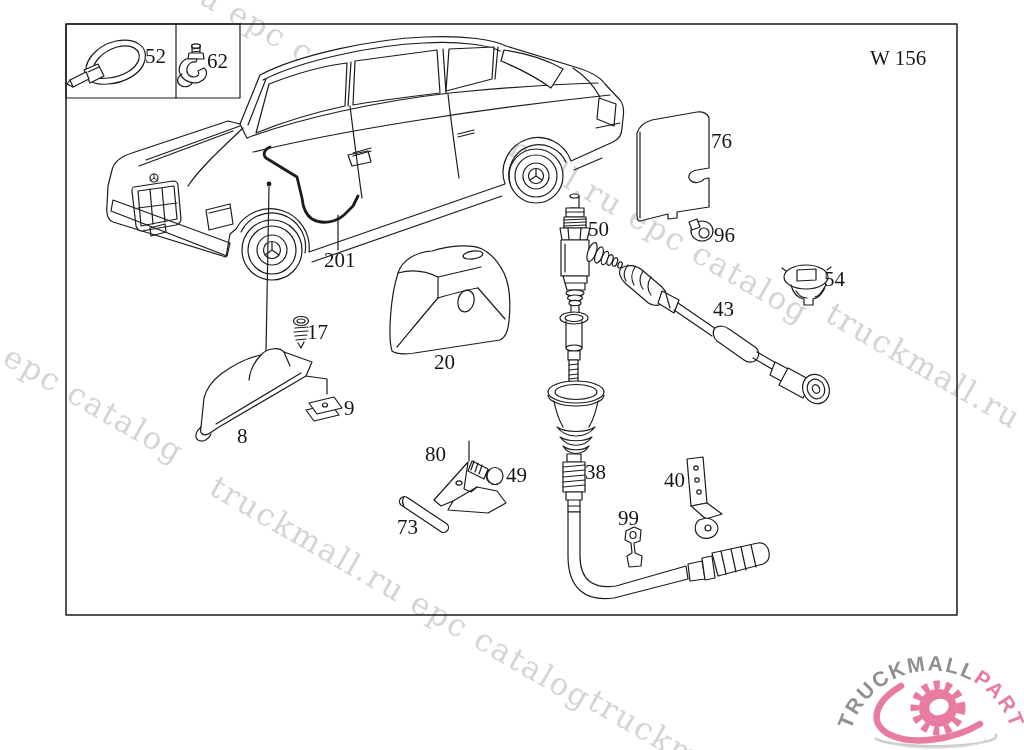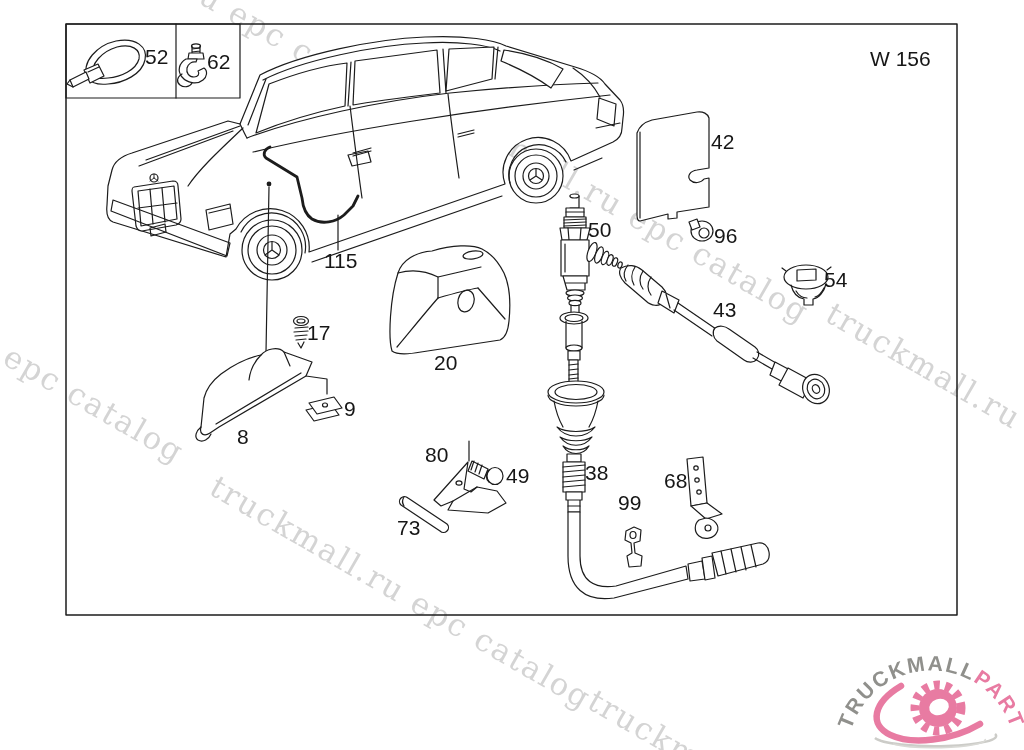--- a/index.html
+++ b/index.html
@@ -2,21 +2,21 @@
 <html><head>
 <meta charset="utf-8">
 <style>
   html,body{margin:0;padding:0;background:#ffffff;}
   #canvas{position:relative;width:1024px;height:750px;background:#ffffff;overflow:hidden;
           font-family:"Liberation Sans",sans-serif;}
   .wm{position:absolute;white-space:nowrap;font-family:"DejaVu Serif",serif;
       font-size:31px;letter-spacing:2px;color:#d4d4d4;transform:rotate(30deg);
       transform-origin:0 0;z-index:1;user-select:none;}
   #art{position:absolute;left:0;top:0;z-index:2;}
-  .lbl{position:absolute;font-family:Liberation Sans, sans-serif;font-size:21px;
+  .lbl{position:absolute;font-family:Liberation Serif, serif;font-size:21px;
        line-height:1;color:#161616;z-index:3;}
   #logo{position:absolute;left:835px;top:640px;z-index:4;}
   svg path,svg rect,svg circle,svg ellipse,svg line{vector-effect:none;}
 </style>
 </head>
 <body>
 
 <div id="canvas">
 
   <div class="wm" style="left:40px;top:-122px">truckmall.ru epc catalog</div>
@@ -255,33 +255,33 @@
       <path d="M472,461 L488,469 L484,479 L468,471 Z" fill="#fff"></path>
       <path d="M474,461 L471,470 M478,463 L475,472 M482,465 L479,474"></path>
       <ellipse cx="495" cy="476" rx="8" ry="8.5" fill="#fff"></ellipse>
       <path d="M489,470 A8,8 0 0 0 489,482"></path>
     </g>
   </svg>
 
   <div class="lbl" style="left:145px;top:46px">52</div>
   <div class="lbl" style="left:207px;top:51px">62</div>
   <div class="lbl" style="left:870px;top:48px">W 156</div>
-  <div class="lbl" style="left:324px;top:250px">115</div>
+  <div class="lbl" style="left:324px;top:250px">201</div>
   <div class="lbl" style="left:307px;top:322px">17</div>
   <div class="lbl" style="left:237px;top:426px">8</div>
   <div class="lbl" style="left:344px;top:398px">9</div>
   <div class="lbl" style="left:434px;top:352px">20</div>
   <div class="lbl" style="left:588px;top:219px">50</div>
-  <div class="lbl" style="left:711px;top:131px">42</div>
+  <div class="lbl" style="left:711px;top:131px">76</div>
   <div class="lbl" style="left:714px;top:225px">96</div>
   <div class="lbl" style="left:824px;top:269px">54</div>
   <div class="lbl" style="left:713px;top:299px">43</div>
   <div class="lbl" style="left:585px;top:462px">38</div>
-  <div class="lbl" style="left:664px;top:470px">68</div>
-  <div class="lbl" style="left:618px;top:492px">99</div>
+  <div class="lbl" style="left:664px;top:470px">40</div>
+  <div class="lbl" style="left:618px;top:508px">99</div>
   <div class="lbl" style="left:425px;top:444px">80</div>
   <div class="lbl" style="left:506px;top:465px">49</div>
   <div class="lbl" style="left:397px;top:517px">73</div>
 
   <svg id="logo" width="190" height="110" viewBox="0 0 190 110">
     <defs>
       <path id="logoArc" d="M16,90 A84,84 0 0 1 176,88"></path>
     </defs>
     <path d="M40,98 A60,10 0 0 0 160,94" stroke="#ccccc8" stroke-width="2.5" fill="none"></path>
     <path d="M58,104 A50,8 0 0 0 150,99" stroke="#d9d9d5" stroke-width="1.5" fill="none"></path>

